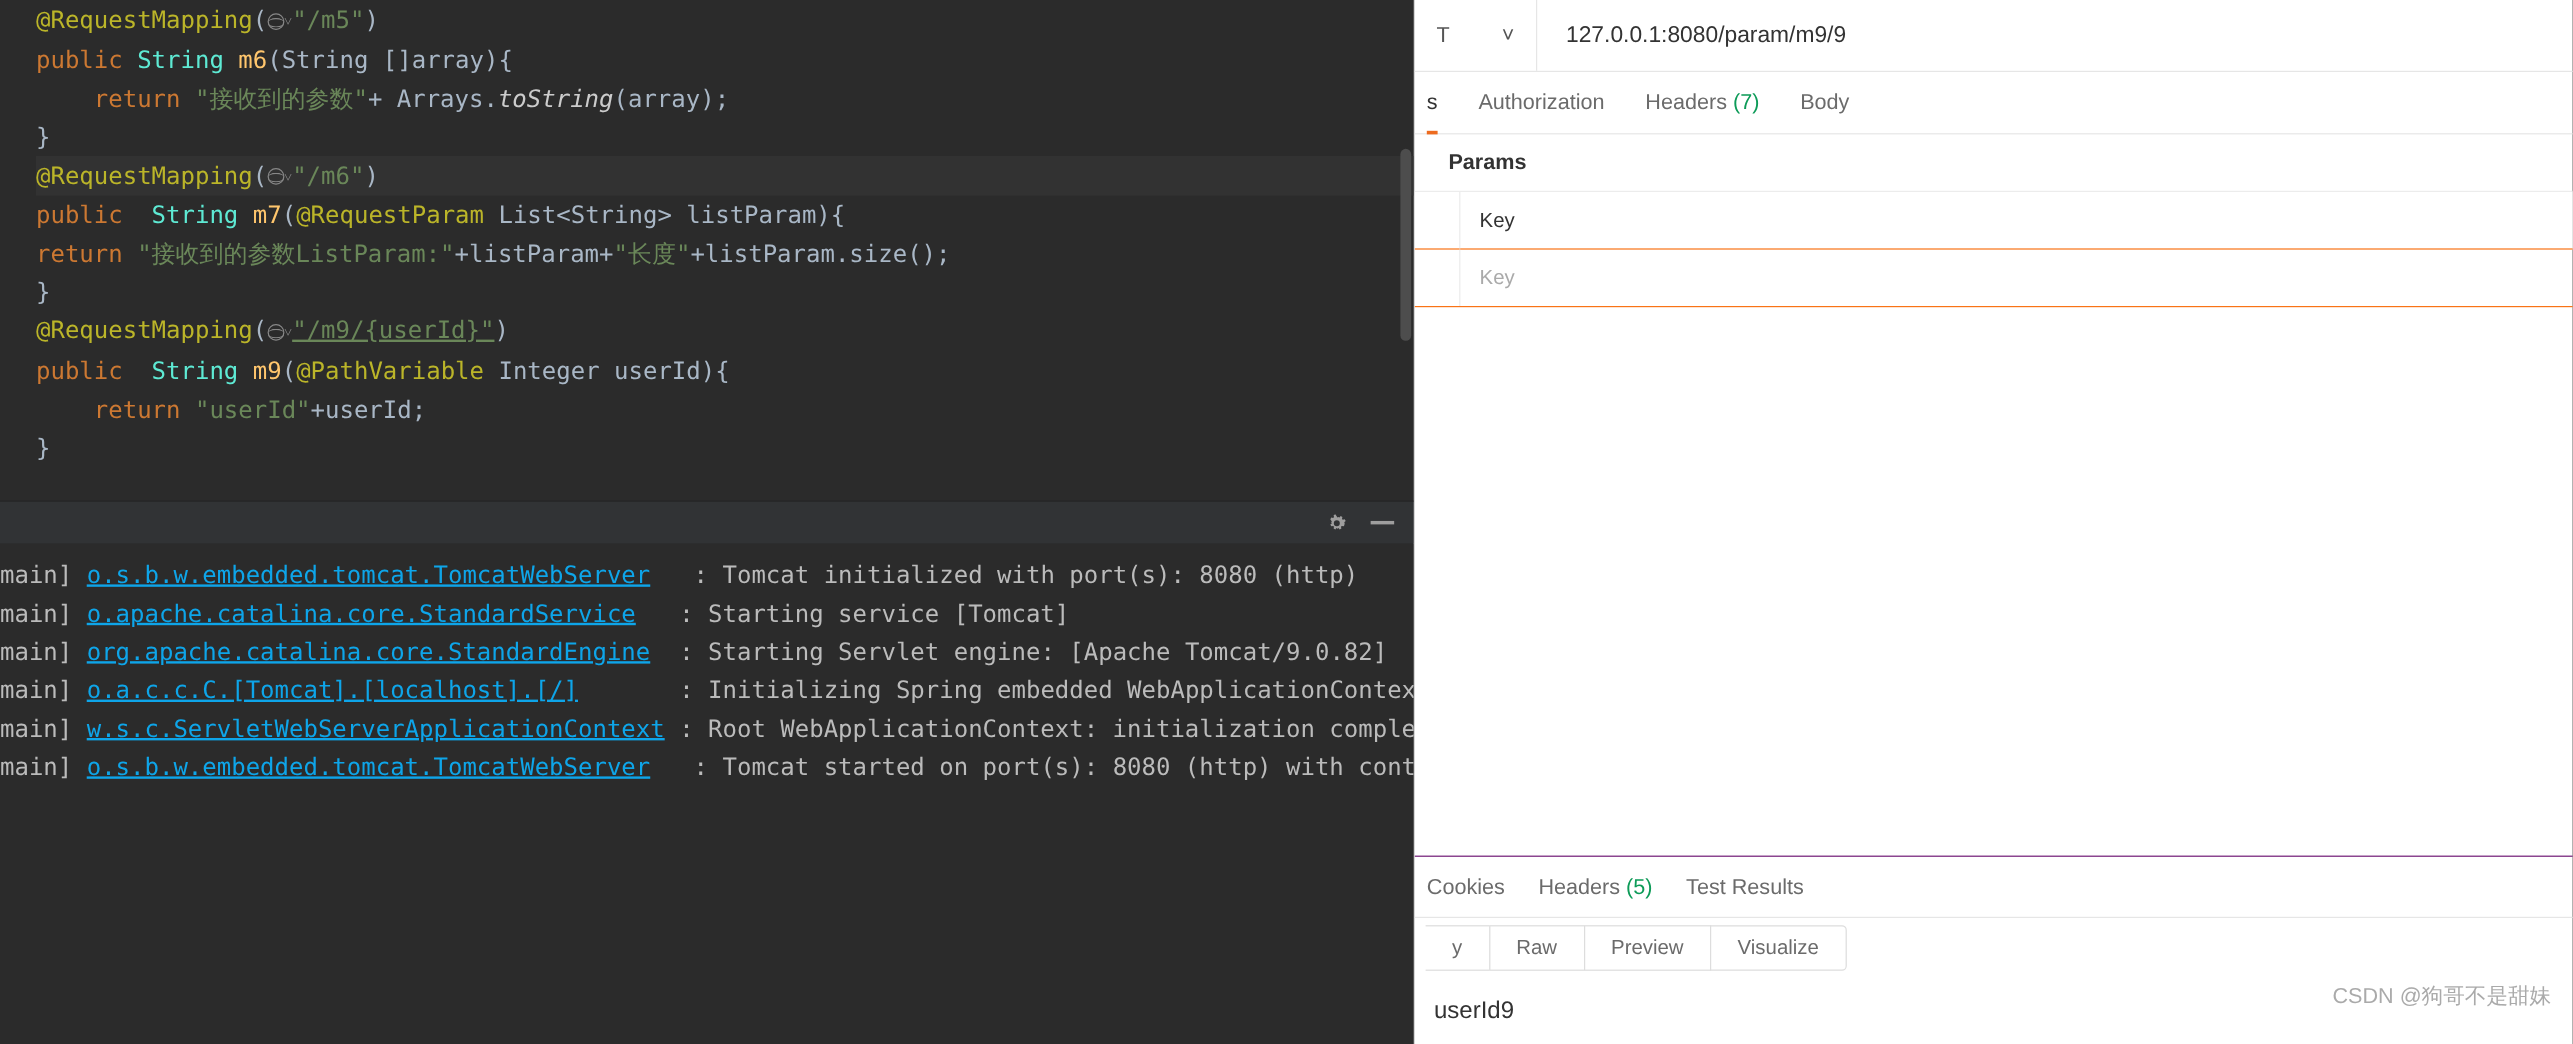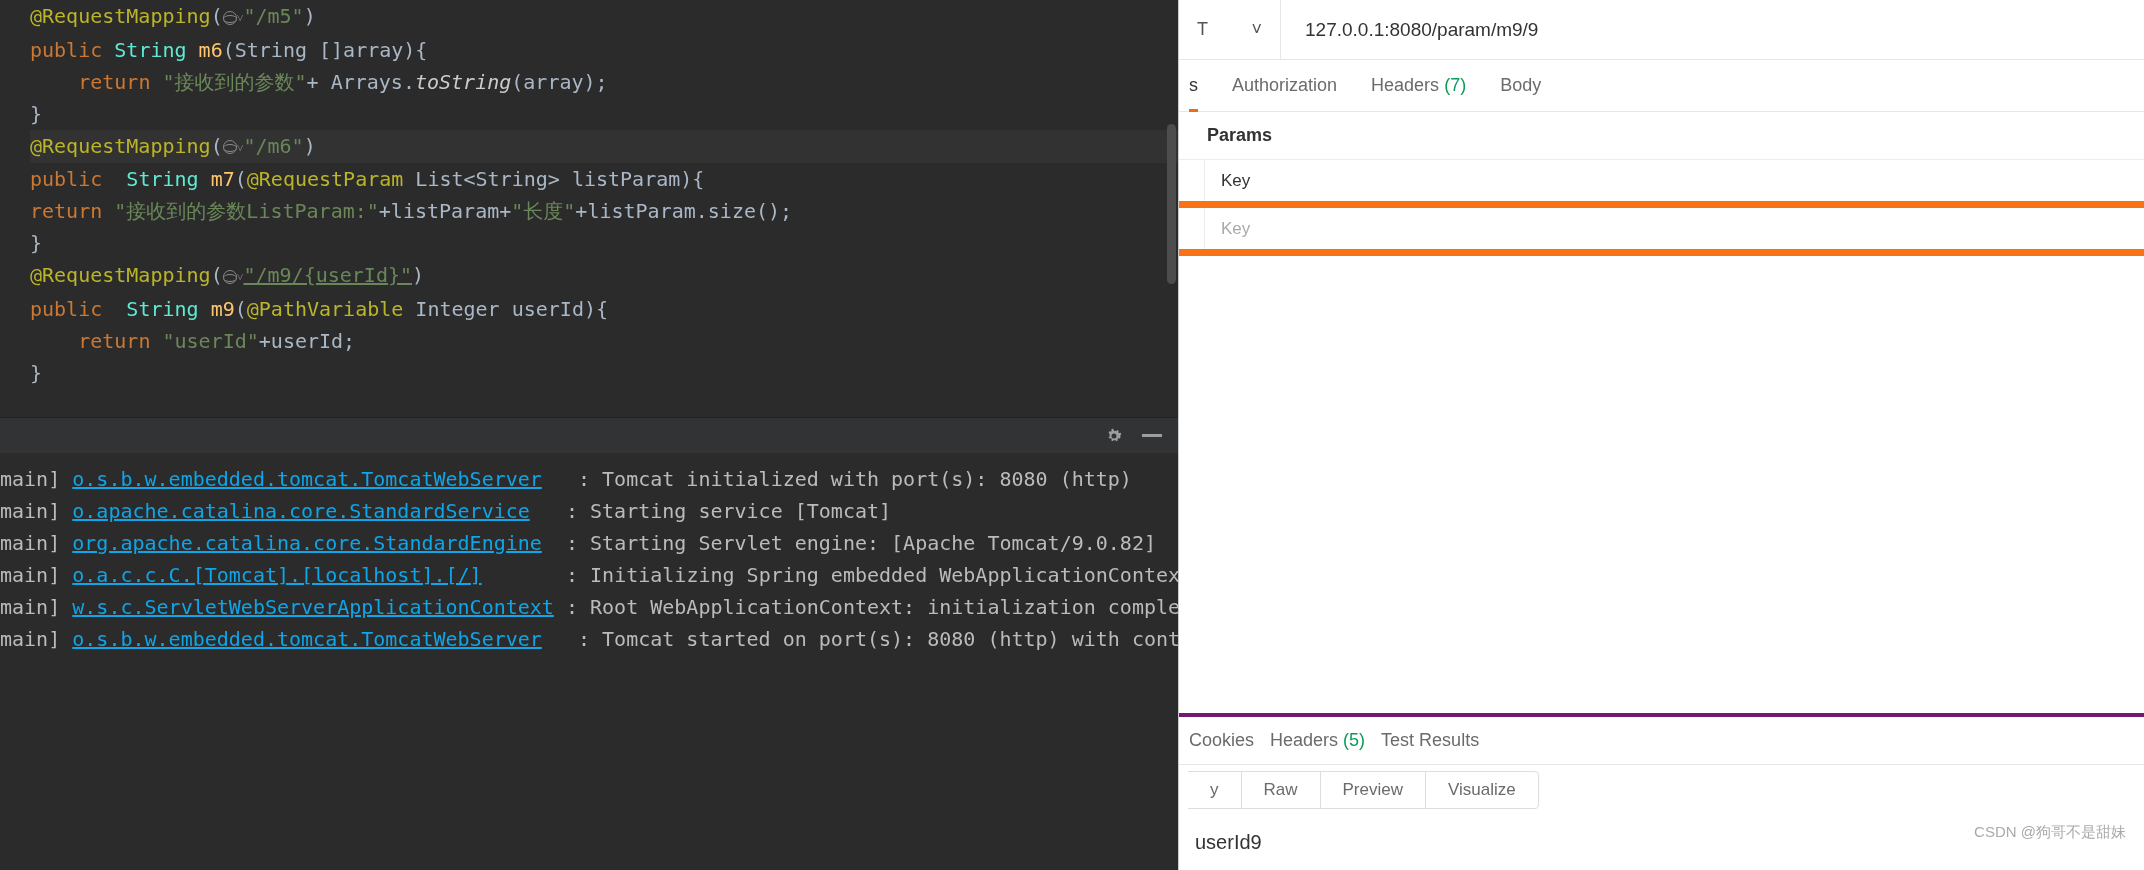--- a/index.html
+++ b/index.html
@@ -146,36 +146,37 @@
   padding-left: 28px;
   font-size: 18px;
   font-weight: 600;
   color: #333;
   border-bottom: 1px solid #ececec;
 }
 .table-head, .table-row {
   height: 48px;
   display: flex;
   align-items: center;
-  border-bottom: 7px solid #f97316;
+  border-bottom: 1px solid #f97316;
+  padding-left: 12px;
 }
 .table-head { background: #fff; }
 .th-check { width: 26px; border-right: 1px solid #ececec; height: 100%; }
 .th-key { flex: 1; padding-left: 16px; font-size: 17px; color: #333; }
 .td-key { flex: 1; padding-left: 16px; font-size: 17px; color: #aaa; }
 .flex-space { flex: 1; }
 .resp-tabs {
   height: 52px;
   display: flex;
   align-items: center;
-  gap: 16px;
+  gap: 28px;
   padding-left: 10px;
   font-size: 18px;
   color: #6b6b6b;
-  border-top: 4px solid #701a75;
+  border-top: 1px solid #701a75;
   border-bottom: 1px solid #e6e6e6;
 }
 .view-tabs {
   height: 50px;
   display: flex;
   align-items: center;
   padding-left: 10px;
   gap: 0;
   font-size: 17px;
   color: #6b6b6b;
@@ -192,21 +193,21 @@
 .resp-body {
   padding: 16px 16px;
   font-family: Liberation Sans, sans-serif;
   font-size: 20px;
   color: #333;
 }
 .watermark {
   position: absolute;
   right: 18px;
   bottom: 28px;
-  font-size: 15px;
+  font-size: 18px;
   color: #aaa;
 }
 </style>
 </head>
 <body>
 
 <div class="editor-pane">
   <div class="code-area">
 
     <div class="scrollbar-v"></div>

